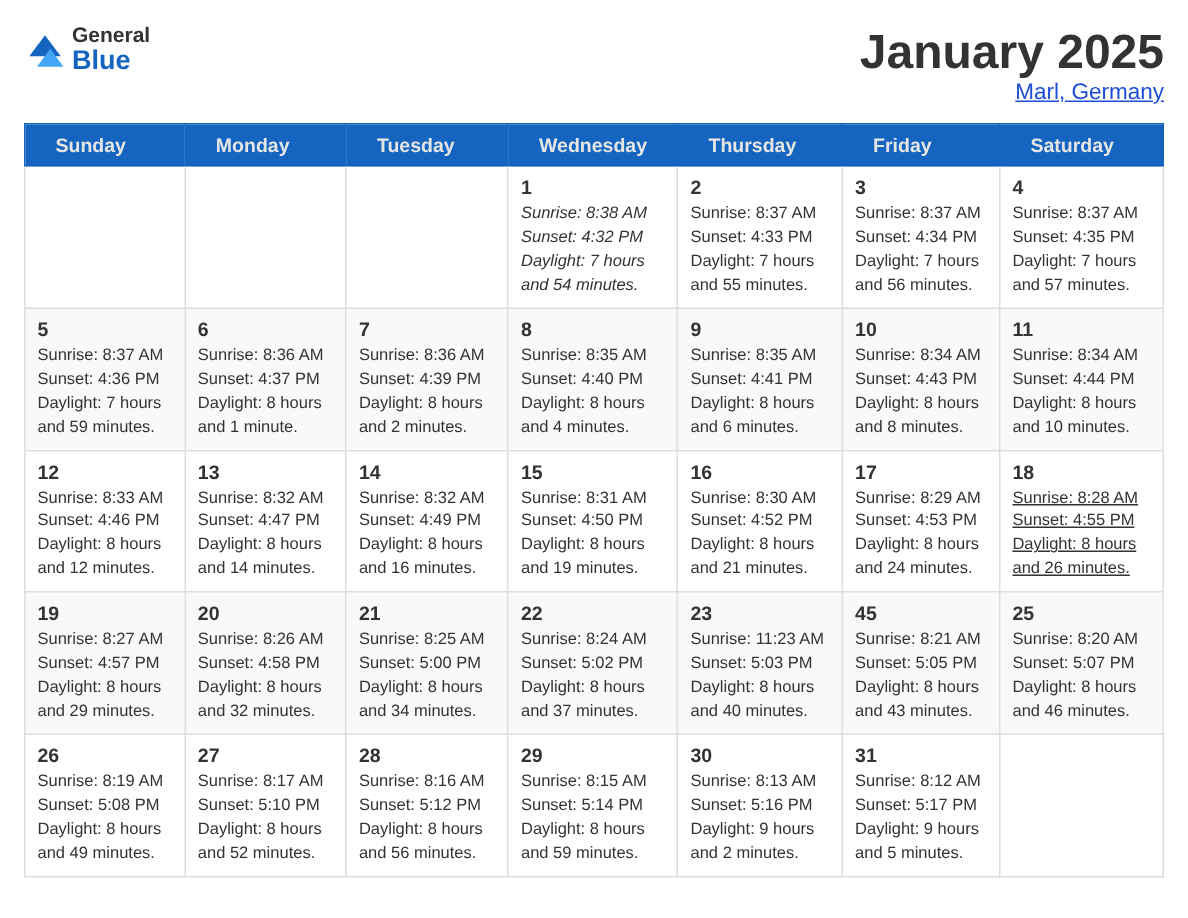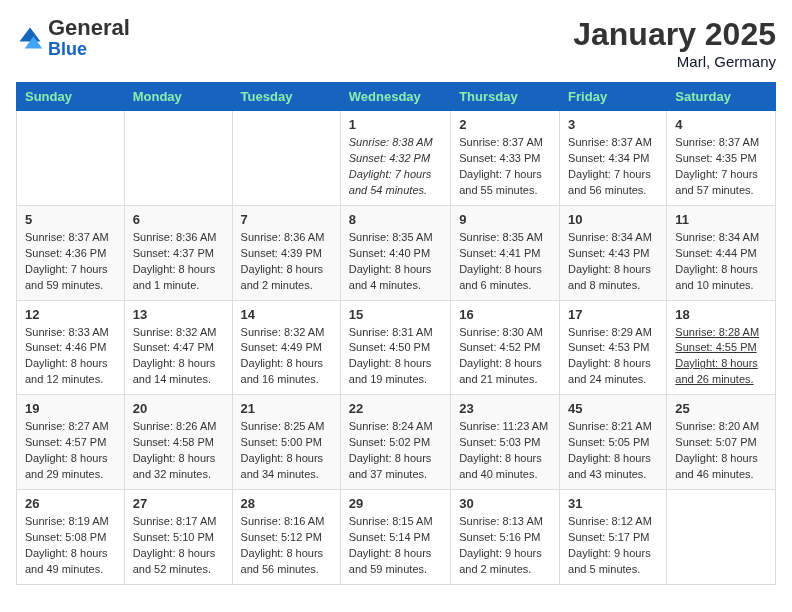--- a/index.html
+++ b/index.html
@@ -19,21 +19,21 @@
     .logo {
       display: flex;
       align-items: center;
     }
     .logo-text {
       display: flex;
       flex-direction: column;
       line-height: 1.1;
     }
     .logo-general {
-      font-size: 22px;
+      font-size: 14px;
       font-weight: bold;
       color: #333;
     }
     .logo-blue {
       font-size: 18px;
       font-weight: bold;
       color: #1565c0;
     }
     .logo-icon {
       width: 28px;
@@ -43,32 +43,33 @@
     .title-block {
       text-align: right;
     }
     .month-title {
       font-size: 32px;
       font-weight: bold;
       color: #333;
     }
     .location {
       font-size: 15px;
-      color: #0f172a;
+      color: #1d4ed8;
+      text-decoration: underline;
     }
     .calendar {
       width: 100%;
       border-collapse: collapse;
       border: 1px solid #ccc;
     }
     .calendar th {
       background-color: #1565c0;
-      color: #86efac;
+      color: #e5e5e5;
       text-align: left;
-      padding: 6px 8px;
+      padding: 6px 20px;
       font-size: 13px;
       border: 1px solid #1565c0;
     }
     .calendar td {
       vertical-align: top;
       padding: 6px 8px;
       border: 1px solid #ddd;
       width: 113px;
       min-height: 80px;
       font-size: 11px;

